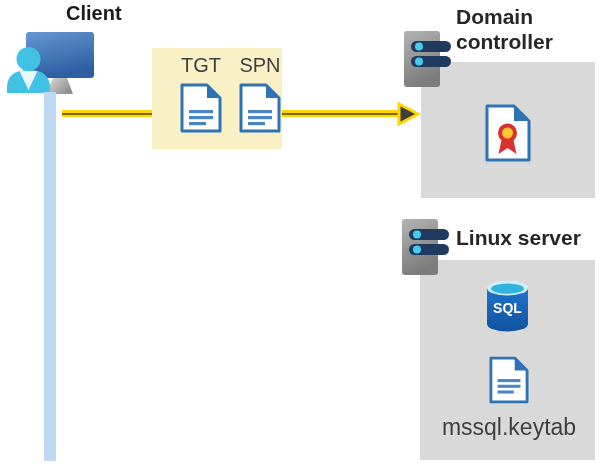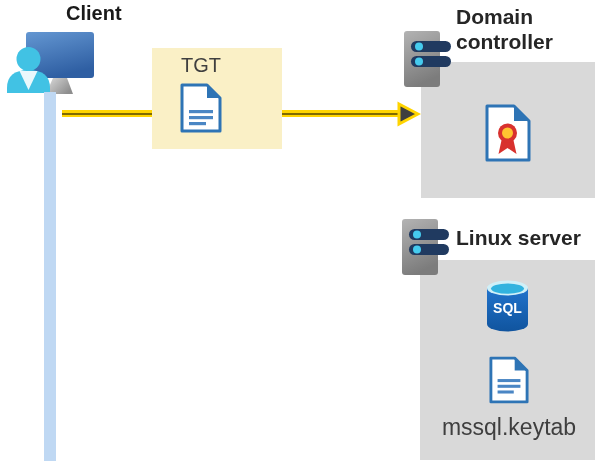--- a/index.html
+++ b/index.html
@@ -85,20 +85,30 @@
     <div class="ticket">
       <span class="ticket-label">TGT</span>
       <svg width="42" height="50" viewBox="0 0 42 50">
         <path d="M2,2 H27 L40,15 V48 H2 Z" fill="#FFFFFF" stroke="#2E74B5" stroke-width="3" stroke-linejoin="round"></path>
         <path d="M27,2 L40,15 H27 Z" fill="#2E74B5"></path>
         <rect x="9" y="27" width="24" height="3.2" fill="#4A86C4"></rect>
         <rect x="9" y="33" width="24" height="3.2" fill="#4A86C4"></rect>
         <rect x="9" y="39" width="17" height="3.2" fill="#4A86C4"></rect>
       </svg>
     </div>
+    <div class="ticket">
+      <span class="ticket-label">SPN</span>
+      <svg width="42" height="50" viewBox="0 0 42 50">
+        <path d="M2,2 H27 L40,15 V48 H2 Z" fill="#FFFFFF" stroke="#2E74B5" stroke-width="3" stroke-linejoin="round"></path>
+        <path d="M27,2 L40,15 H27 Z" fill="#2E74B5"></path>
+        <rect x="9" y="27" width="24" height="3.2" fill="#4A86C4"></rect>
+        <rect x="9" y="33" width="24" height="3.2" fill="#4A86C4"></rect>
+        <rect x="9" y="39" width="17" height="3.2" fill="#4A86C4"></rect>
+      </svg>
+    </div>
   </div>
 
   <div class="abs h1 dc-heading">Domain controller</div>
   <div class="abs box-gray dc-box"></div>
   <svg class="abs dc-server" width="48" height="56" viewBox="0 0 48 56">
     <rect x="0" y="0" width="36" height="56" rx="3" fill="url(#gServer)"></rect>
     <rect x="7" y="10" width="40" height="11" rx="5.5" fill="#203A60"></rect>
     <circle cx="15" cy="15.5" r="4" fill="#45CBEE"></circle>
     <rect x="7" y="25" width="40" height="11" rx="5.5" fill="#203A60"></rect>
     <circle cx="15" cy="30.5" r="4" fill="#45CBEE"></circle>

